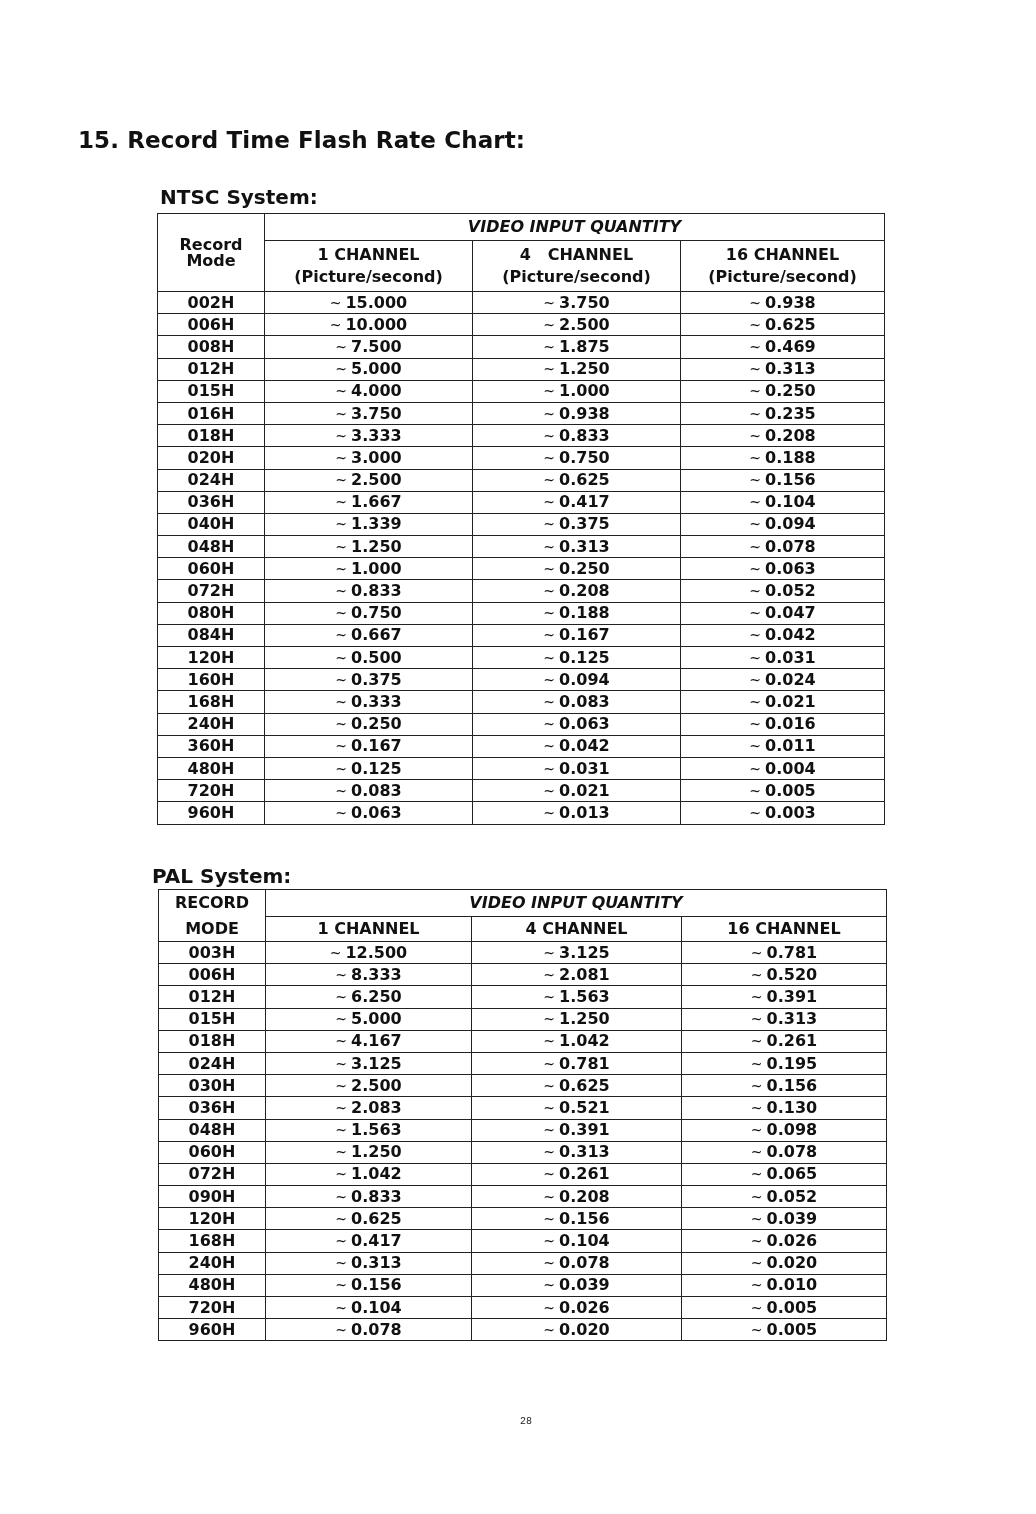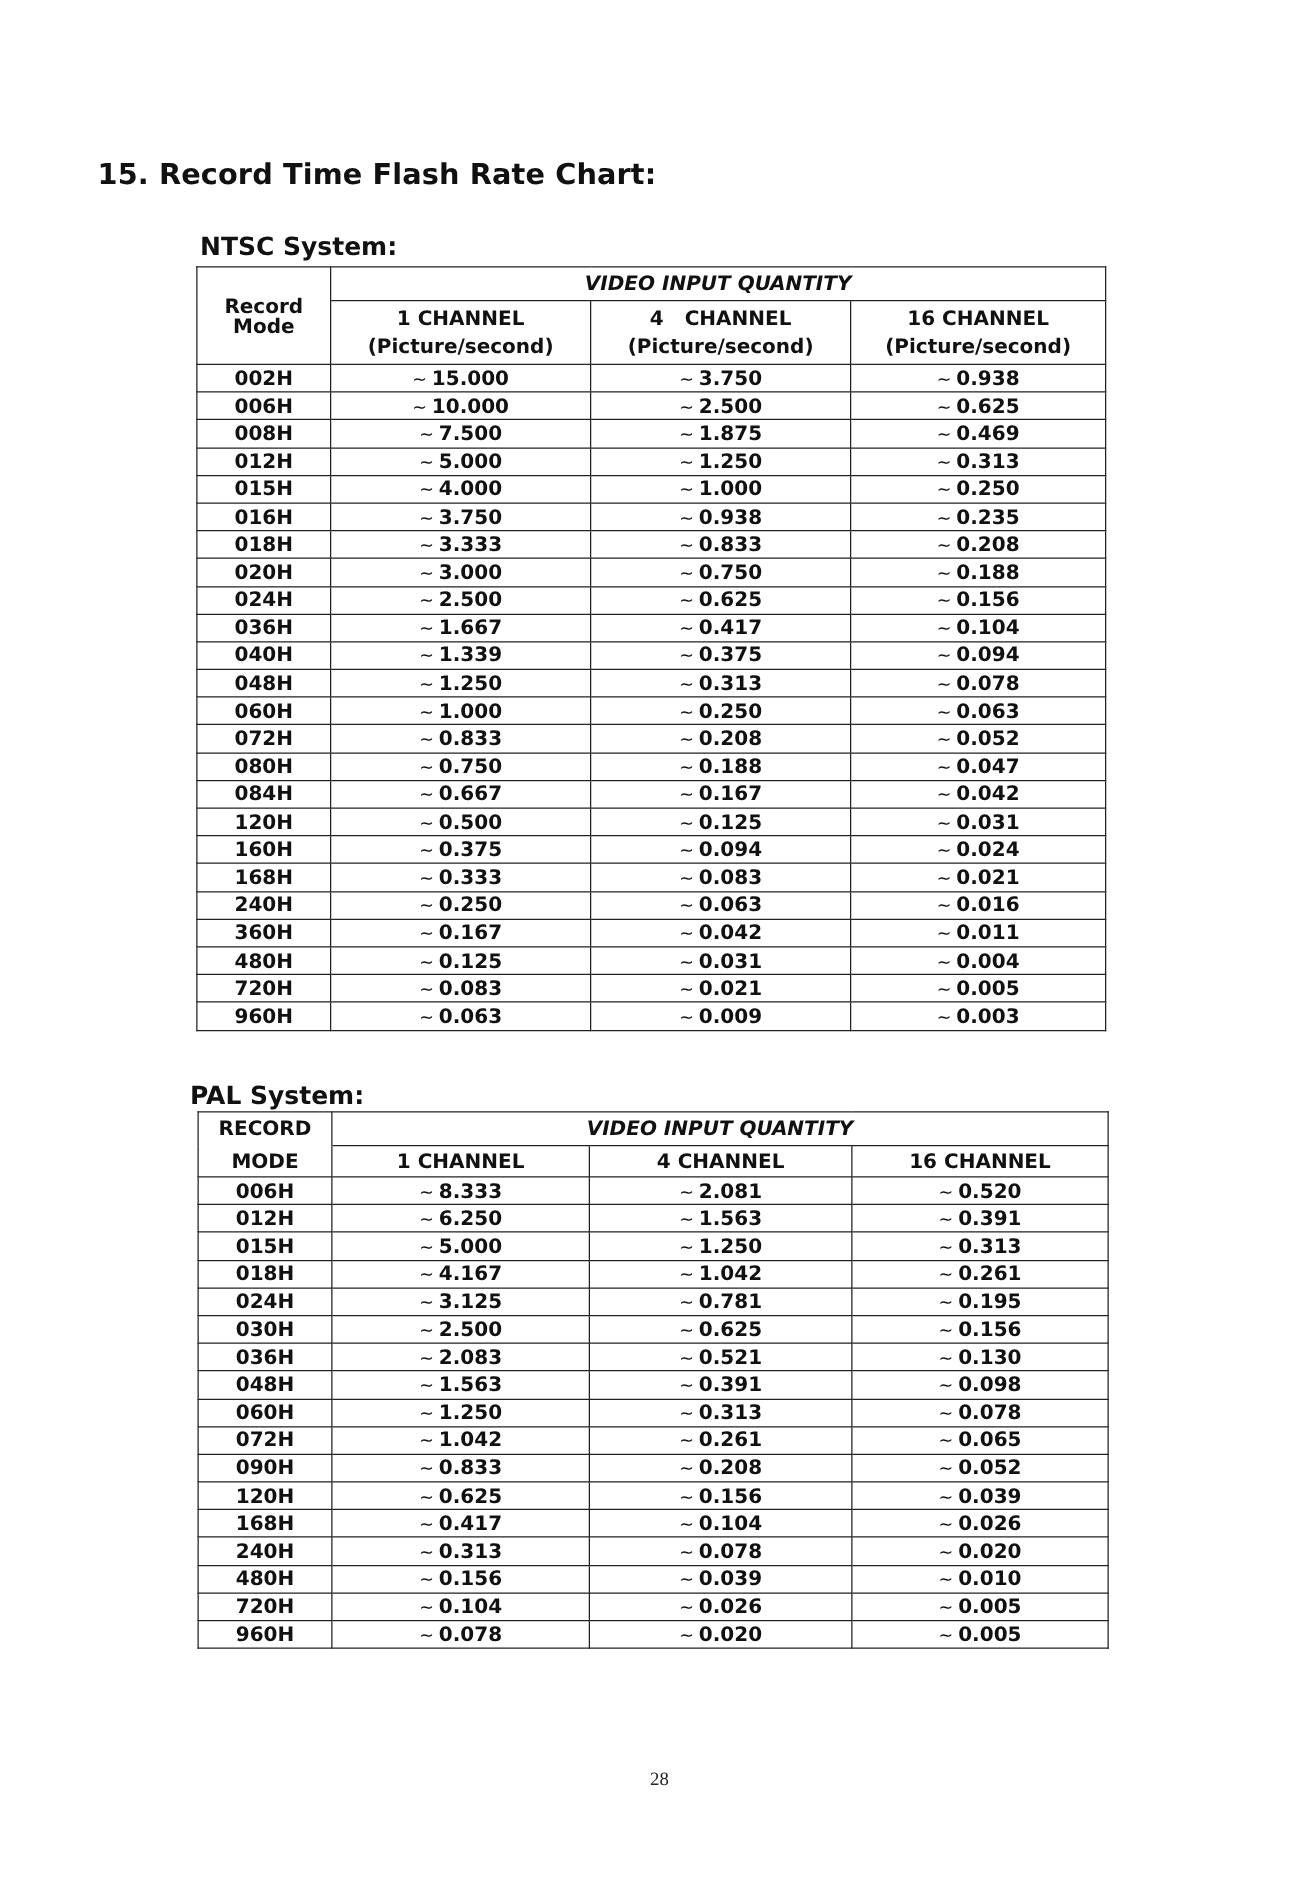--- a/index.html
+++ b/index.html
@@ -21,21 +21,21 @@
   table.rate tr.data td { height: 21.2px; }
   .ntsc tr.data td { height: 21.2px; }
   .pal tr.data td { height: 21.3px; }
   th.group { font-size: 19px; height: 26px; font-weight: bold; font-style: italic; }
   th.colhead { font-size: 19px; font-weight: bold; }
   .ntsc th.colhead { height: 50px; line-height: 1.35; }
   .pal th.colhead { height: 24px; }
   th.modehead { font-size: 19px; font-weight: bold; line-height: 1.3; }
   td.val { text-align: center; }
   .val .tilde { font-weight: normal; font-size: 14px; margin-right: 4px; }
-  .page-num { position: absolute; left: 520px; top: 1416px; font-family: Liberation Serif, serif; font-size: 15px; color: #222; }
+  .page-num { position: absolute; left: 520px; top: 1416px; font-family: Liberation Mono, monospace; font-size: 10px; color: #222; }
 </style>
 </head>
 <body>
 
 <h1 class="section-title">15.  Record Time Flash Rate Chart:</h1>
 
 <h2 class="sys-label ntsc-label">NTSC System:</h2>
 
 <table class="rate ntsc">
   <thead>
@@ -196,21 +196,21 @@
       </tr>
       <tr class="data">
         <td class="mode">720H</td>
         <td class="val c1"><span class="tilde">~</span><span>0.083</span></td>
         <td class="val c4"><span class="tilde">~</span><span>0.021</span></td>
         <td class="val c16"><span class="tilde">~</span><span>0.005</span></td>
       </tr>
       <tr class="data">
         <td class="mode">960H</td>
         <td class="val c1"><span class="tilde">~</span><span>0.063</span></td>
-        <td class="val c4"><span class="tilde">~</span><span>0.009</span></td>
+        <td class="val c4"><span class="tilde">~</span><span>0.013</span></td>
         <td class="val c16"><span class="tilde">~</span><span>0.003</span></td>
       </tr>
     </tbody>
 </table>
 
 <h2 class="sys-label pal-label">PAL System:</h2>
 
 <table class="rate pal">
   <thead>
     <tr>
@@ -219,20 +219,26 @@
     </tr>
     <tr>
       <th class="modehead" style="border-top:none;">MODE</th>
       <th class="colhead c1">1 CHANNEL</th>
       <th class="colhead c4">4 CHANNEL</th>
       <th class="colhead c16">16 CHANNEL</th>
     </tr>
   </thead>
   <tbody id="pal-body">
       <tr class="data">
+        <td class="mode">003H</td>
+        <td class="val c1"><span class="tilde">~</span><span>12.500</span></td>
+        <td class="val c4"><span class="tilde">~</span><span>3.125</span></td>
+        <td class="val c16"><span class="tilde">~</span><span>0.781</span></td>
+      </tr>
+      <tr class="data">
         <td class="mode">006H</td>
         <td class="val c1"><span class="tilde">~</span><span>8.333</span></td>
         <td class="val c4"><span class="tilde">~</span><span>2.081</span></td>
         <td class="val c16"><span class="tilde">~</span><span>0.520</span></td>
       </tr>
       <tr class="data">
         <td class="mode">012H</td>
         <td class="val c1"><span class="tilde">~</span><span>6.250</span></td>
         <td class="val c4"><span class="tilde">~</span><span>1.563</span></td>
         <td class="val c16"><span class="tilde">~</span><span>0.391</span></td>

